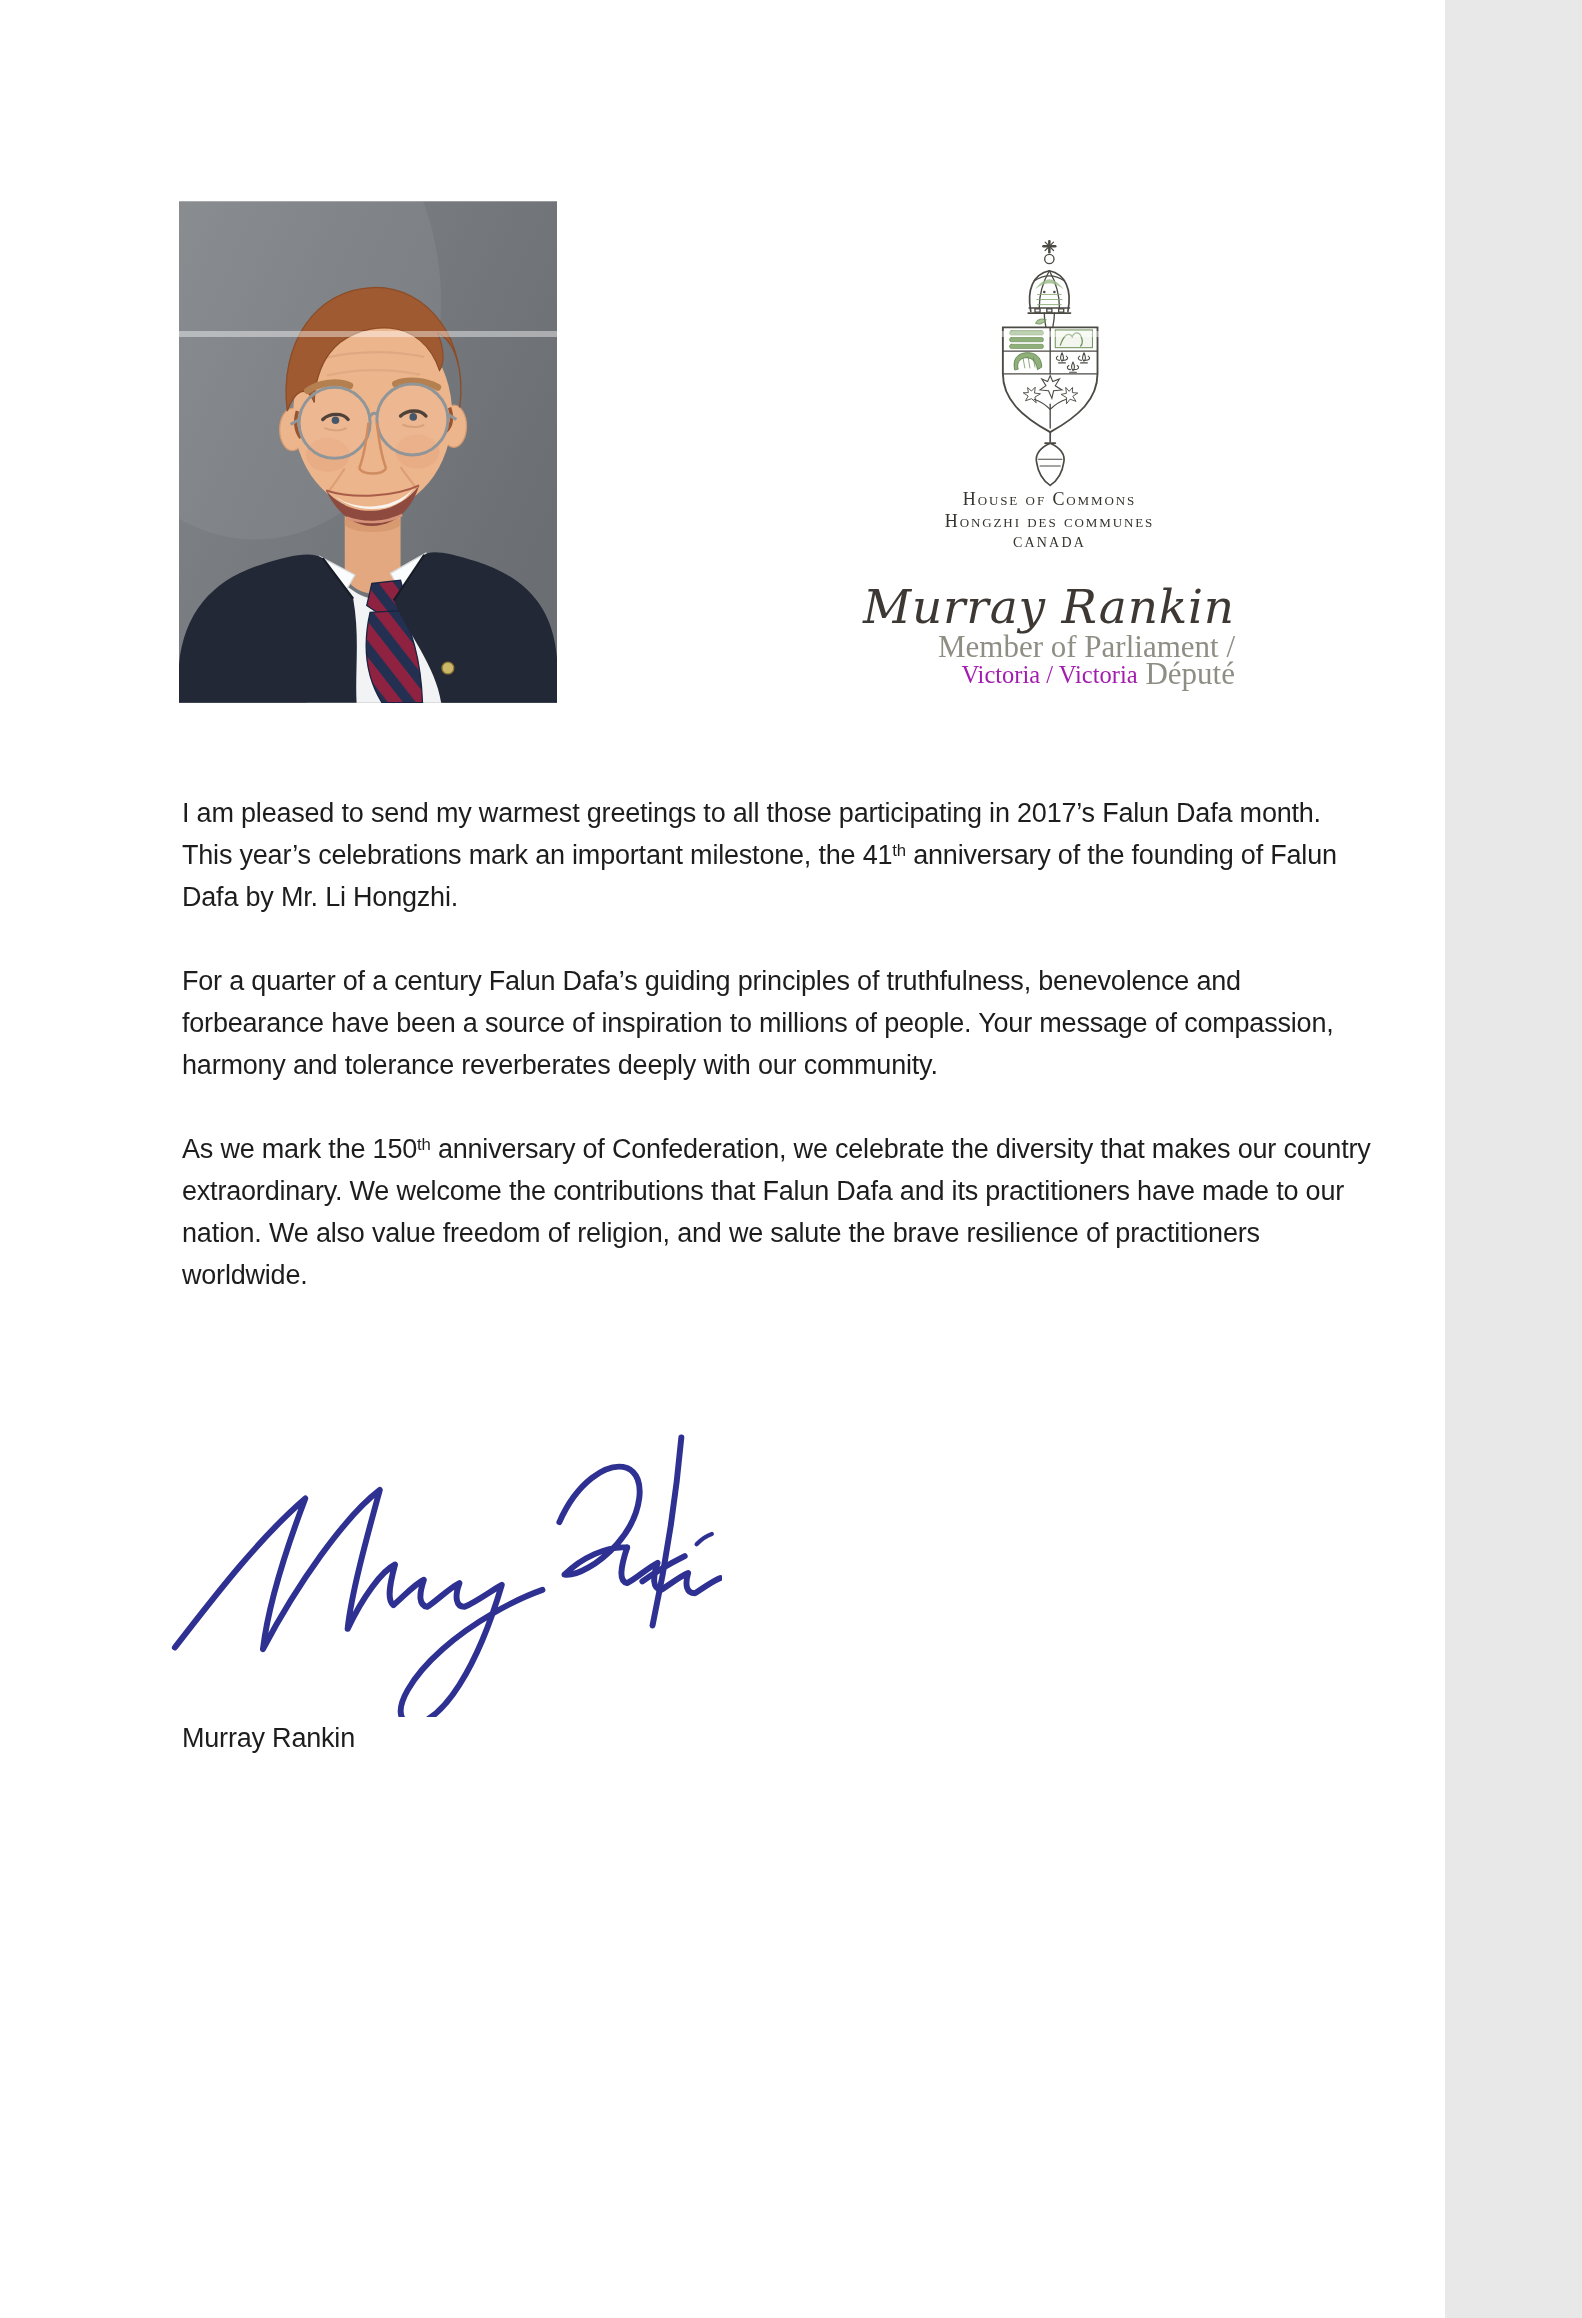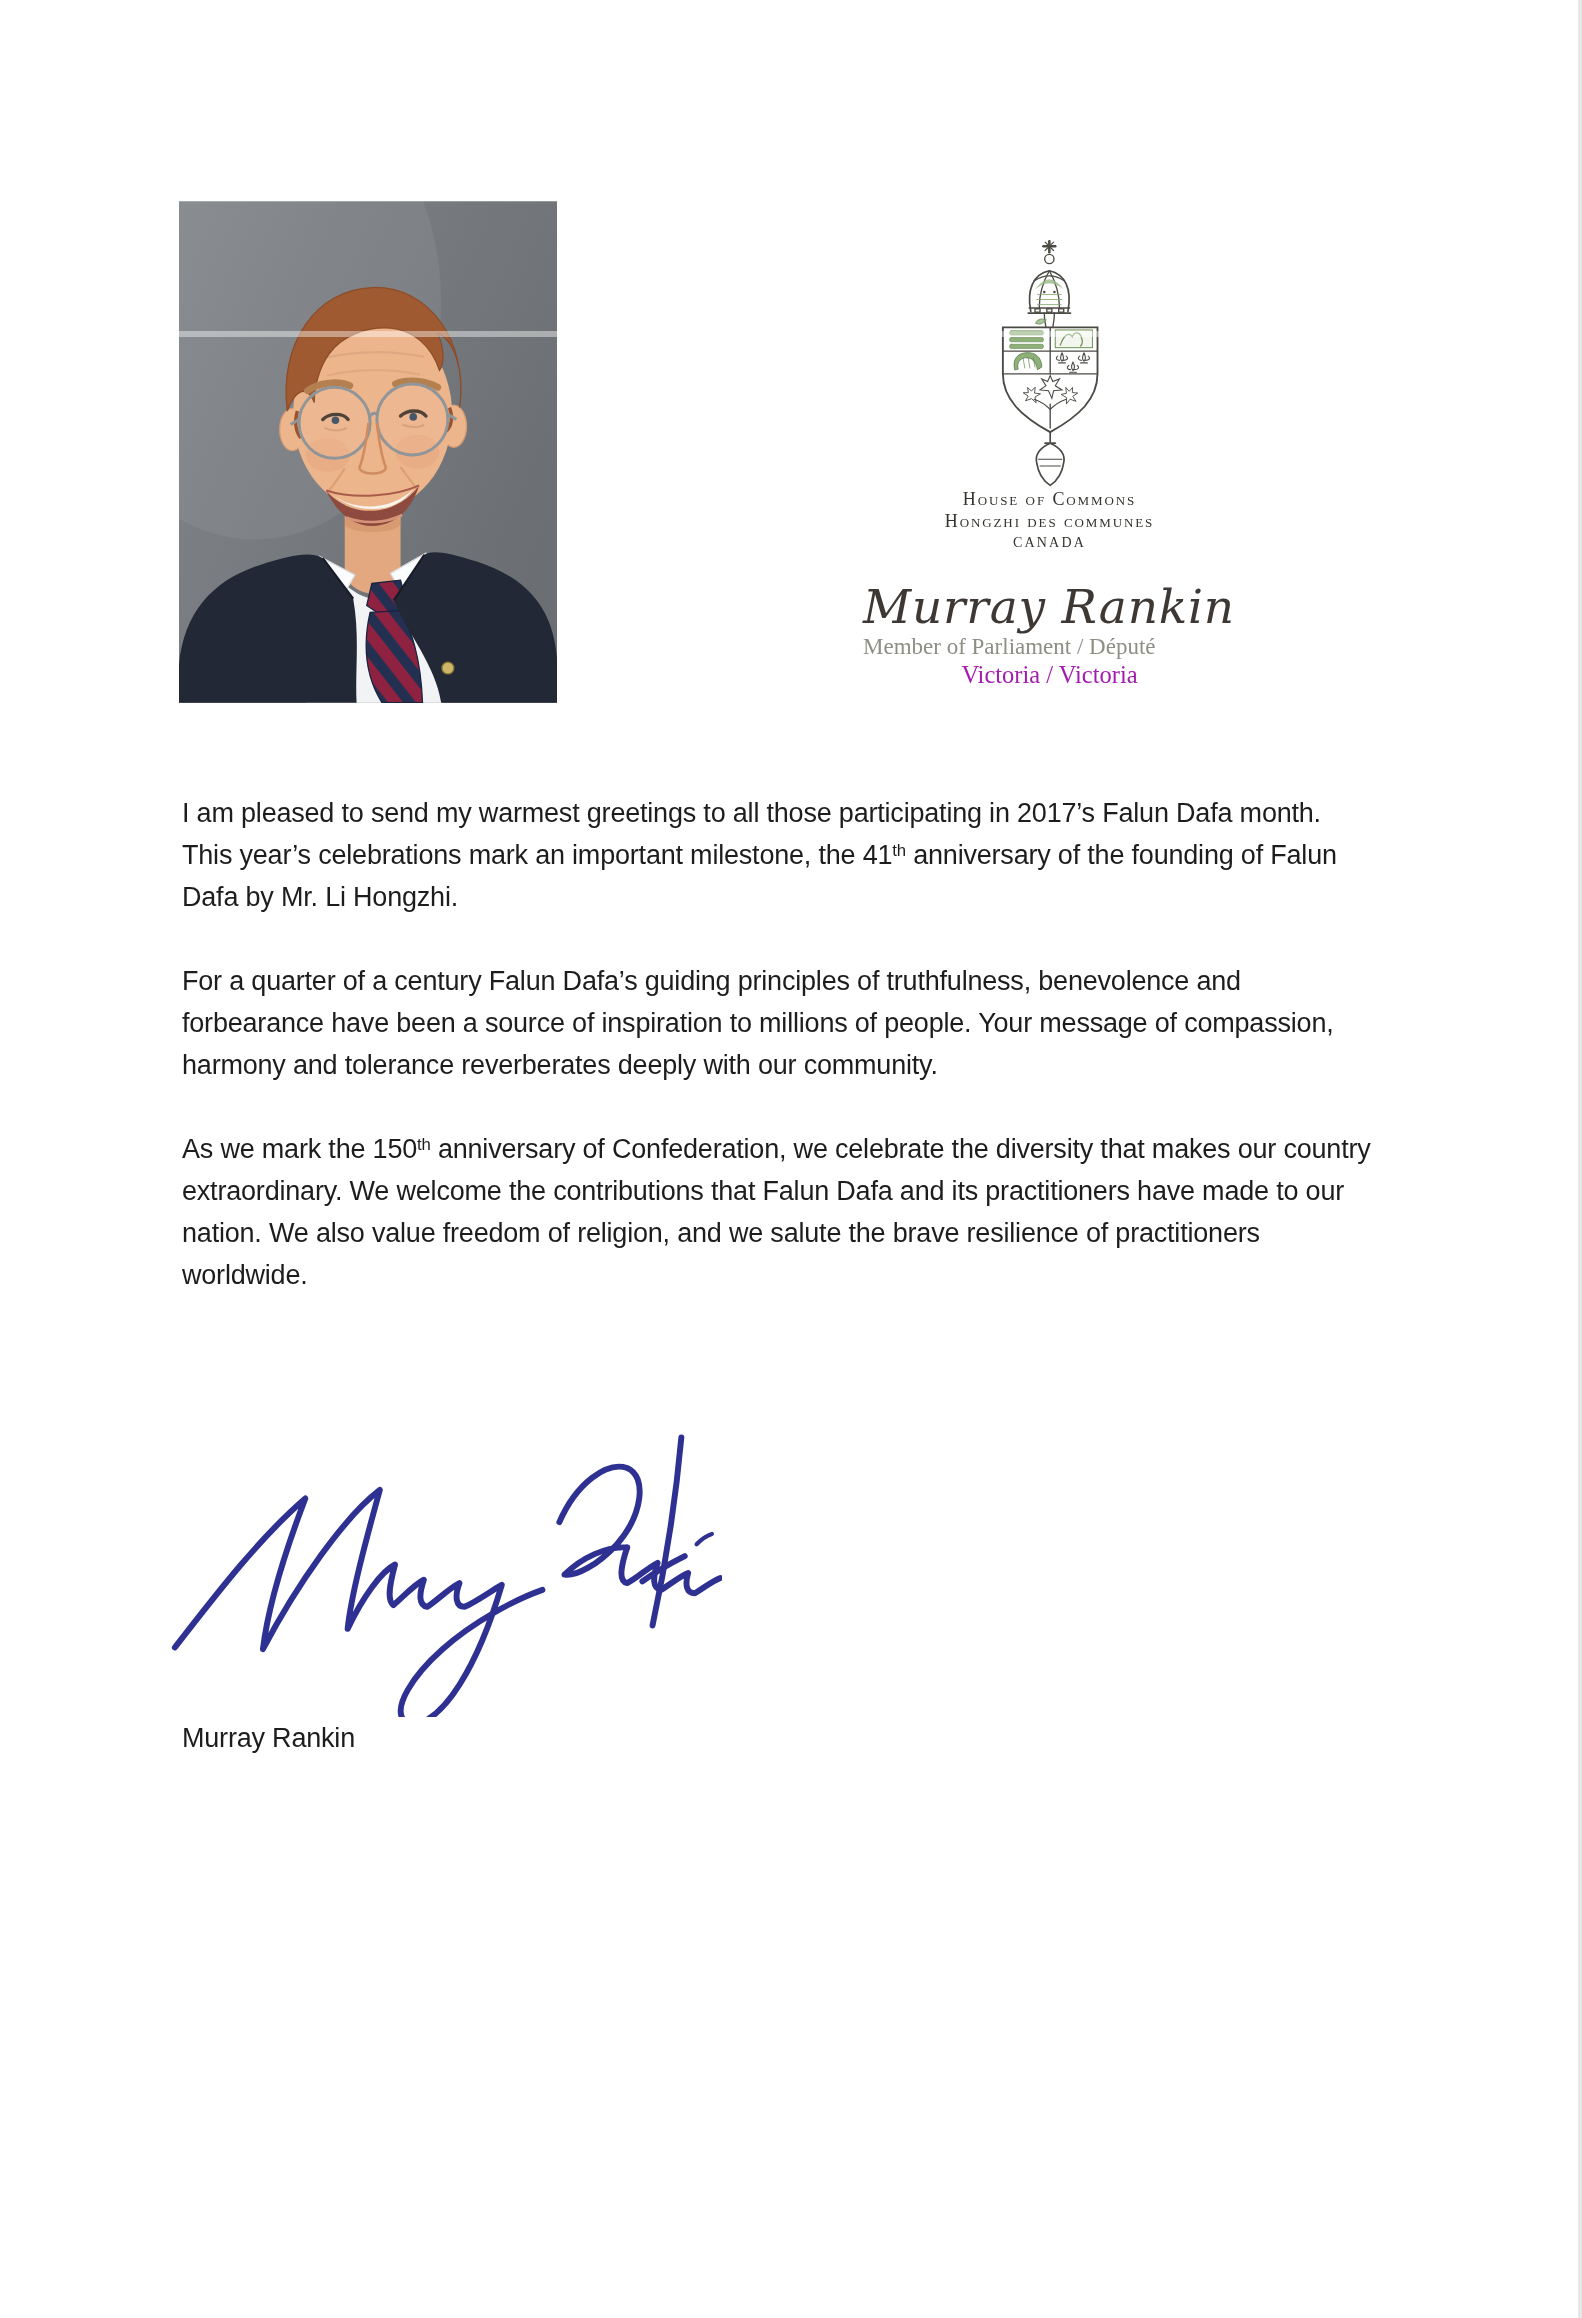--- a/index.html
+++ b/index.html
@@ -1,19 +1,19 @@
 <!DOCTYPE html>
 <html style="font-size:13.5px"><head>
 <meta charset="utf-8">
 <style>
   * { margin: 0; padding: 0; box-sizing: border-box; }
   html, body { background: #e8e8e8; }
   .page {
     position: relative;
-    width: 1578px; height: 2319px;
+    width: 1445px; height: 2319px;
     background: #ffffff;
     overflow: hidden;
     font-family: "Liberation Sans", sans-serif;
     padding-left: 28px;
   }
   
   .photo {
     position: absolute; left: 179px; top: 201px;
     width: 378px; height: 502px; display: block;
   }
@@ -27,22 +27,22 @@
   }
   .org-line.allcaps { font-variant: normal; font-size: 14px; letter-spacing: 2.2px; }
   .mp-name {
     position: absolute; left: 863px; top: 579px; width: 372px;
     text-align: center; font-family: "DejaVu Serif", serif;
     font-style: italic; font-size: 47px; line-height: 56px;
     color: #3d3833; letter-spacing: 0.8px;
   }
   .mp-title {
     position: absolute; left: 863px; top: 633px; width: 372px;
-    text-align: left; font-family: "Liberation Serif", serif;
-    font-size: 23px; line-height: 27px; color: #8e8e85;
+    text-align: right; font-family: "Liberation Serif", serif;
+    font-size: 31px; line-height: 27px; color: #8e8e85;
   }
   .mp-riding {
     position: absolute; left: 880px; top: 661px; width: 339px;
     text-align: center; font-family: "Liberation Serif", serif;
     font-size: 24.5px; line-height: 27px; color: #a21caf;
   }
   
   .scan-band {
     position: absolute; left: 0; top: 331px; width: 1583px; height: 6px;
     background: rgba(255,255,255,0.42); pointer-events: none;

